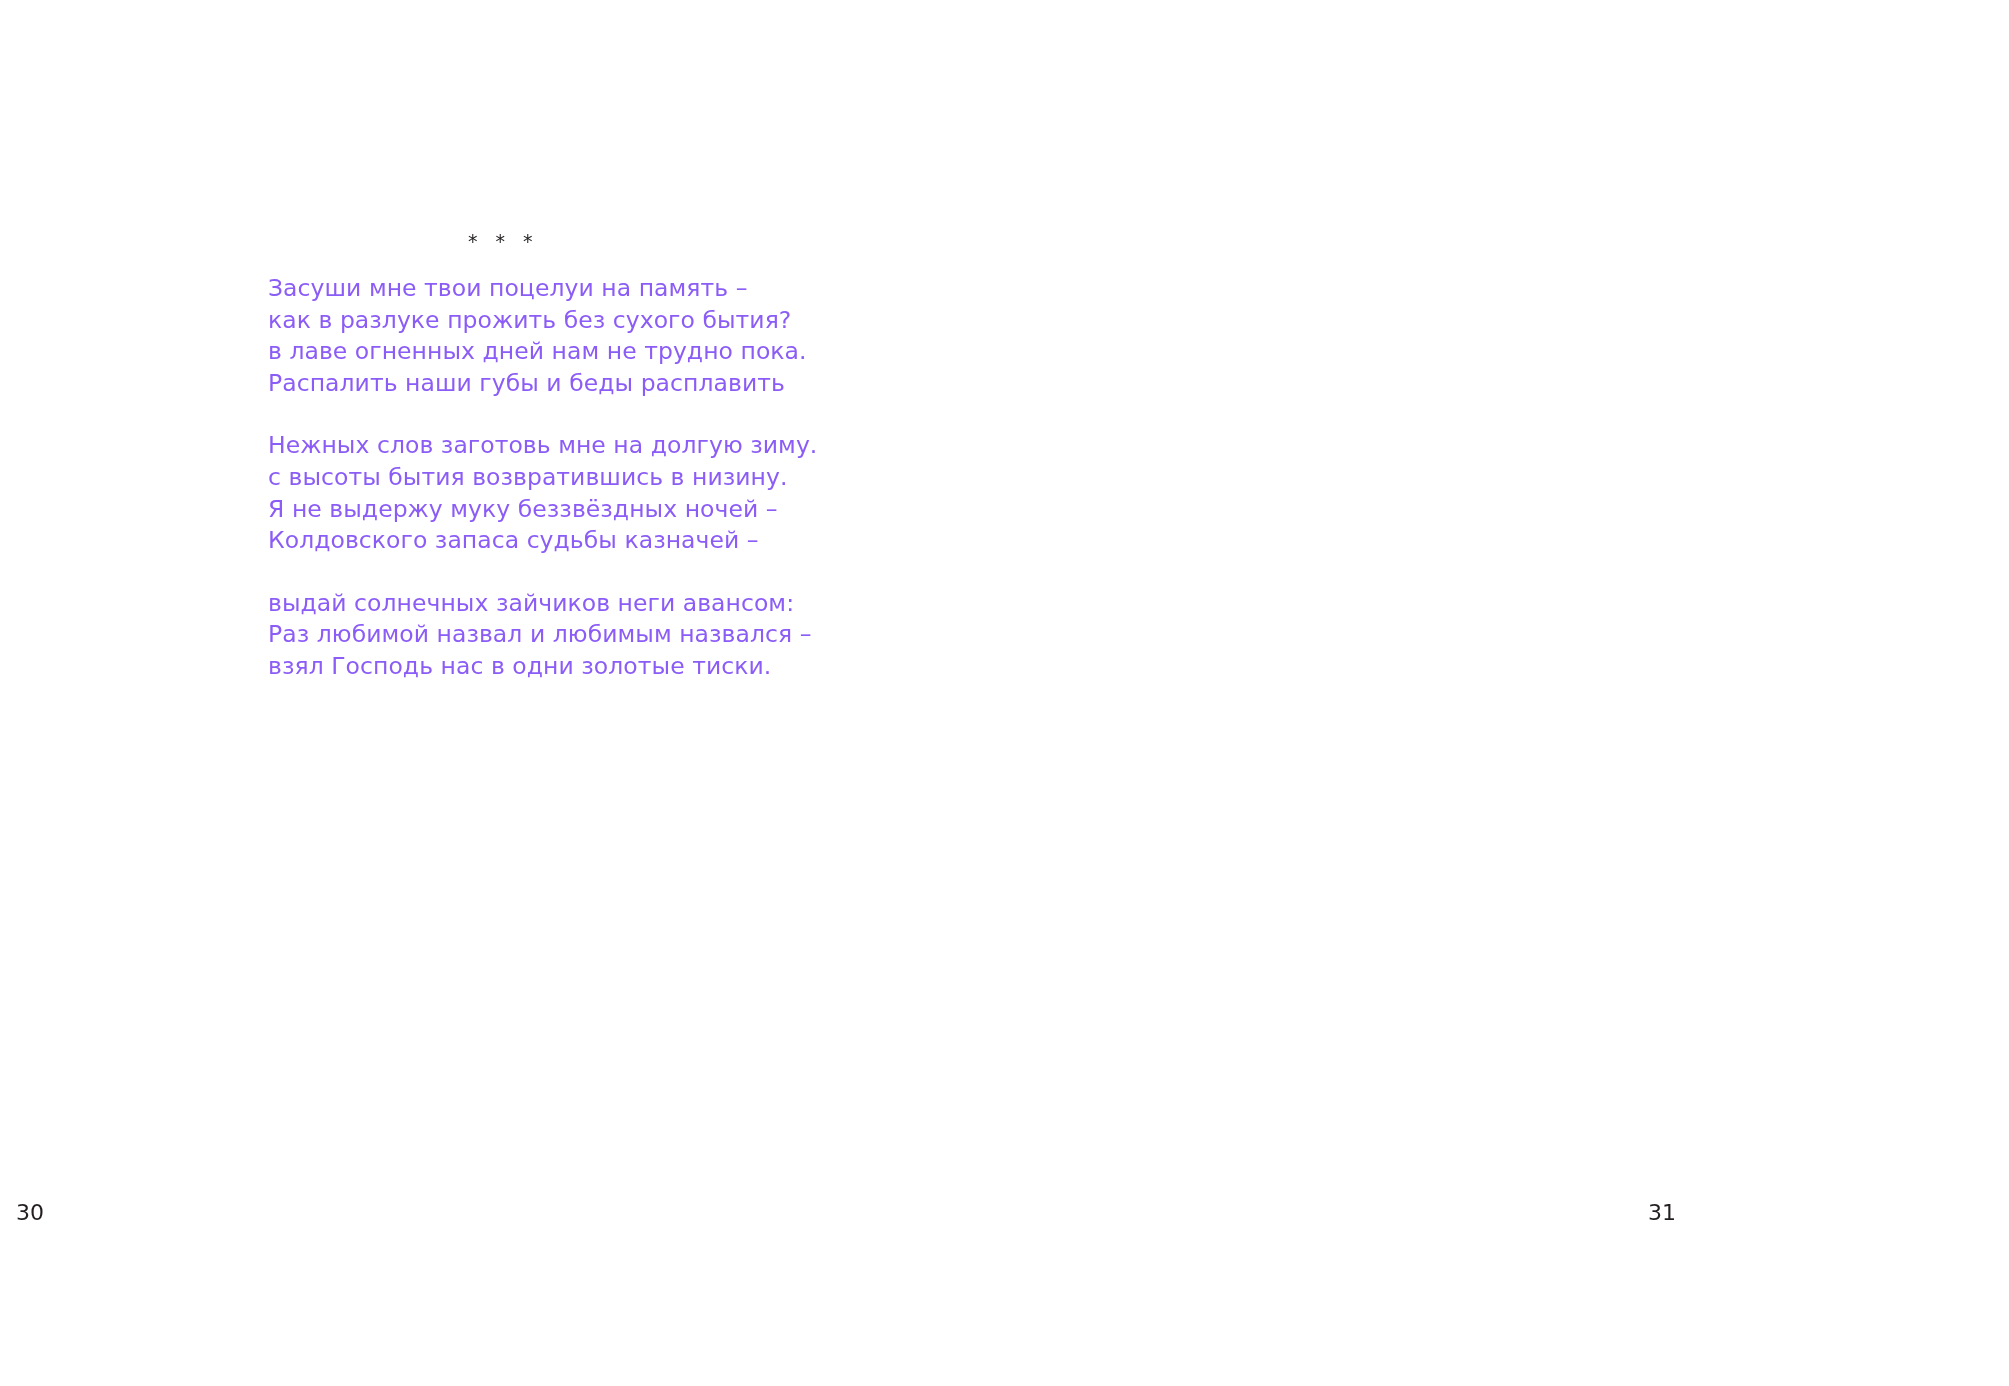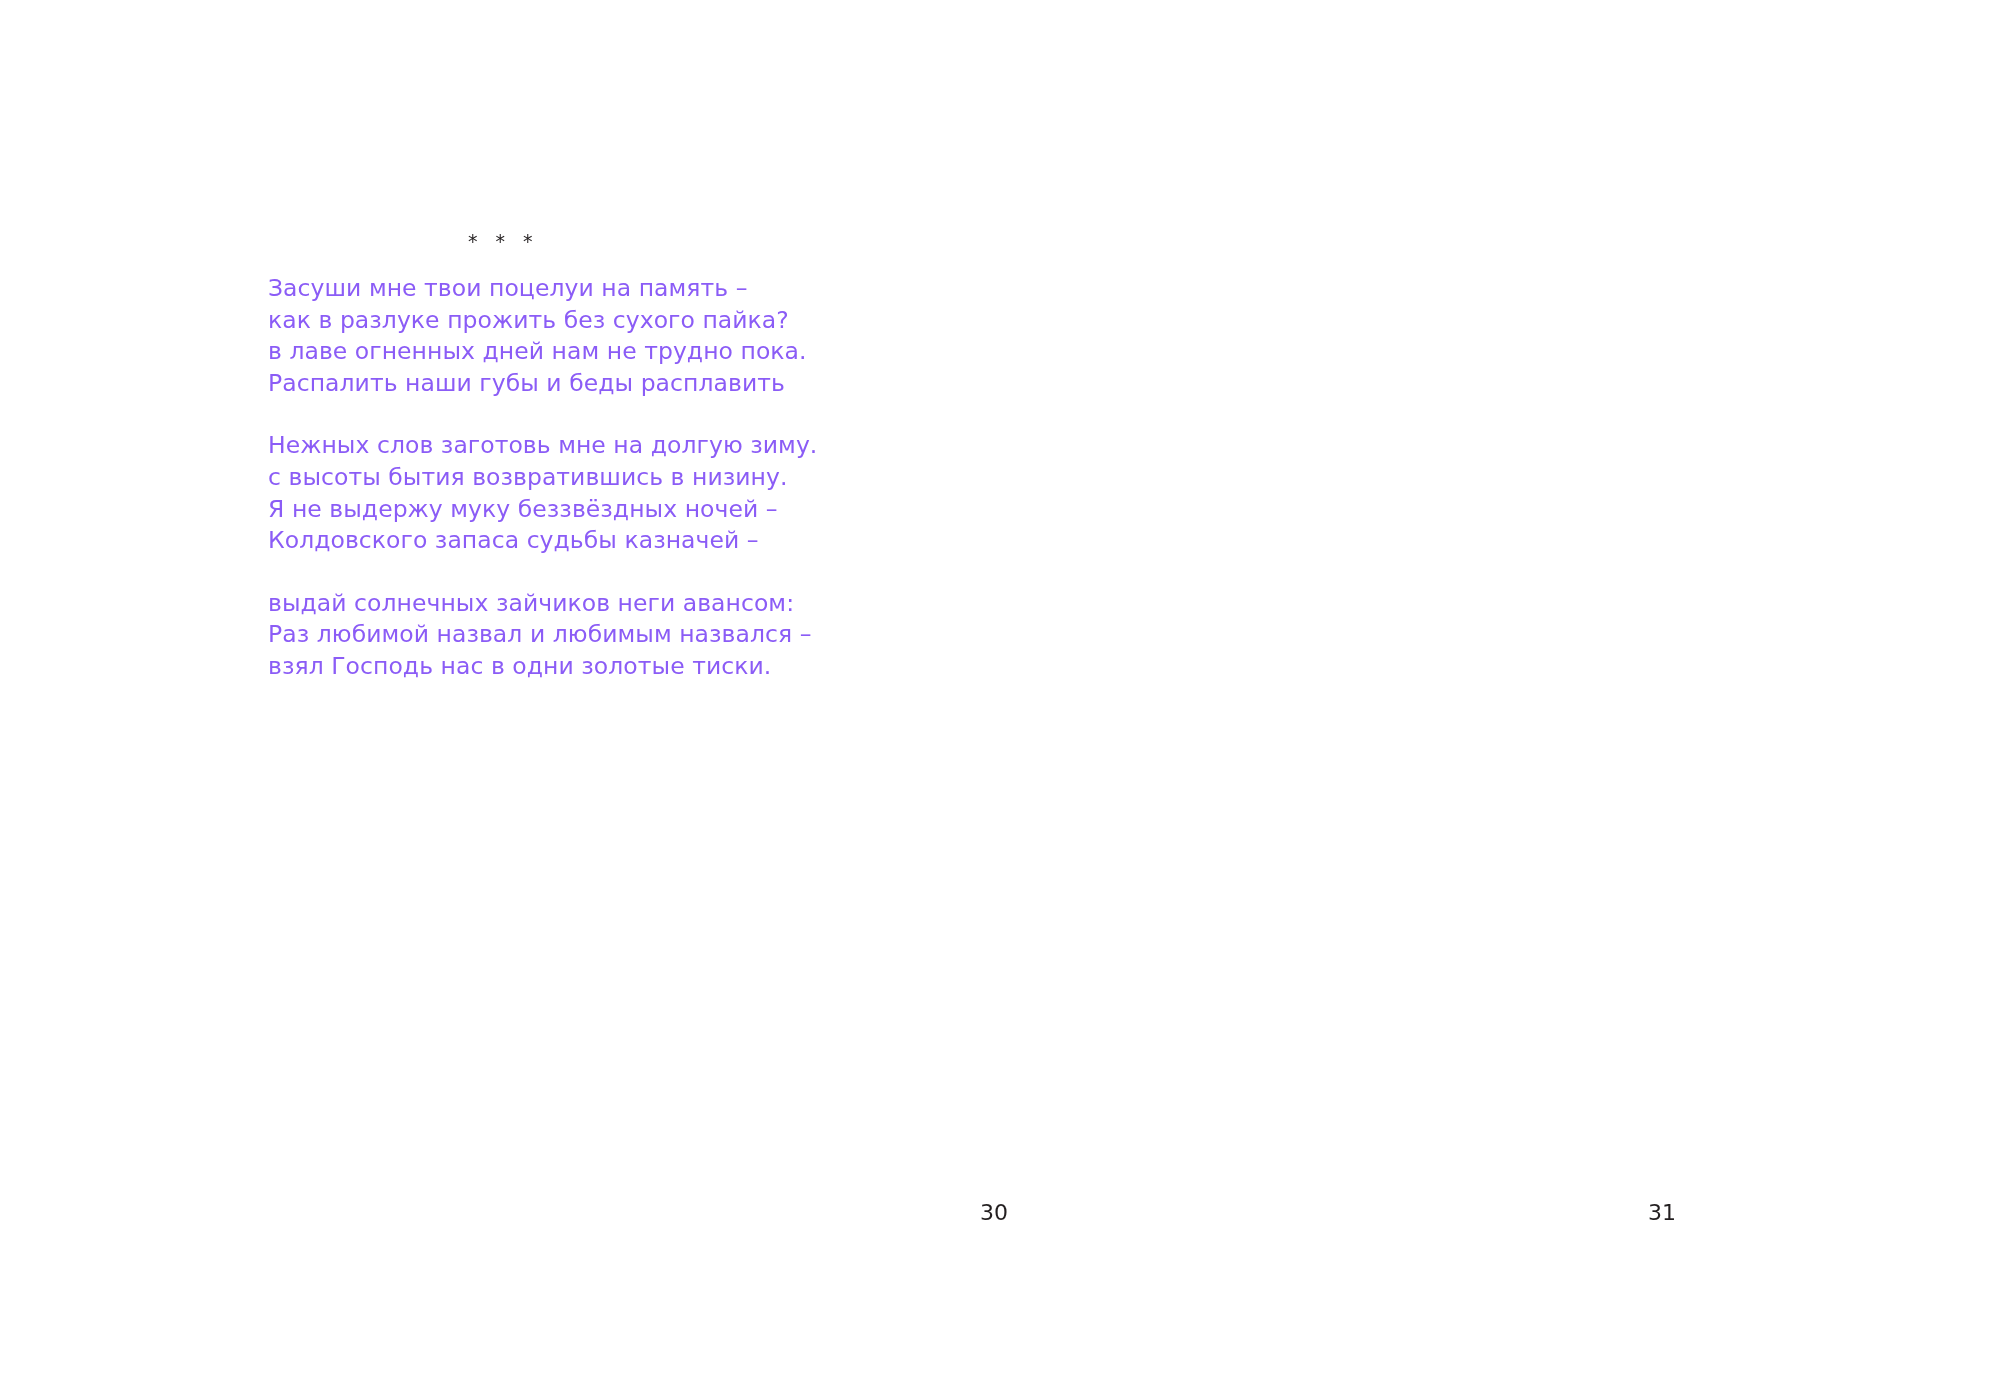--- a/index.html
+++ b/index.html
@@ -58,35 +58,35 @@
     letter-spacing: 0.05px;
   }
 
   .folio {
     position: absolute;
     bottom: 162px;
     font-size: 22px;
     line-height: 1;
     color: #231f20;
   }
-  .page-left  .folio { left: 0; width: 1004px; text-align: right; padding-left: 4px; }
+  .page-left  .folio { left: 0; width: 1004px; text-align: left; padding-left: 16px; }
   .page-right .folio { left: 0; width: 1004px; text-align: center; padding-left: 155px; }
 </style>
 </head>
 <body>
 
 <div class="spread">
 
   <div class="page page-left">
     <div class="poem">
       <div class="stars">* * *</div>
 
       <div class="stanza">
         <div class="line">Засуши мне твои поцелуи на память –</div>
-        <div class="line">как в разлуке прожить без сухого пайка?</div>
+        <div class="line">как в разлуке прожить без сухого бытия?</div>
         <div class="line">в лаве огненных дней нам не трудно пока.</div>
         <div class="line">Распалить наши губы и беды расплавить</div>
       </div>
 
       <div class="stanza">
         <div class="line">Нежных слов заготовь мне на долгую зиму.</div>
         <div class="line">с высоты бытия возвратившись в низину.</div>
         <div class="line">Я не выдержу муку беззвёздных ночей –</div>
         <div class="line">Колдовского запаса судьбы казначей –</div>
       </div>

